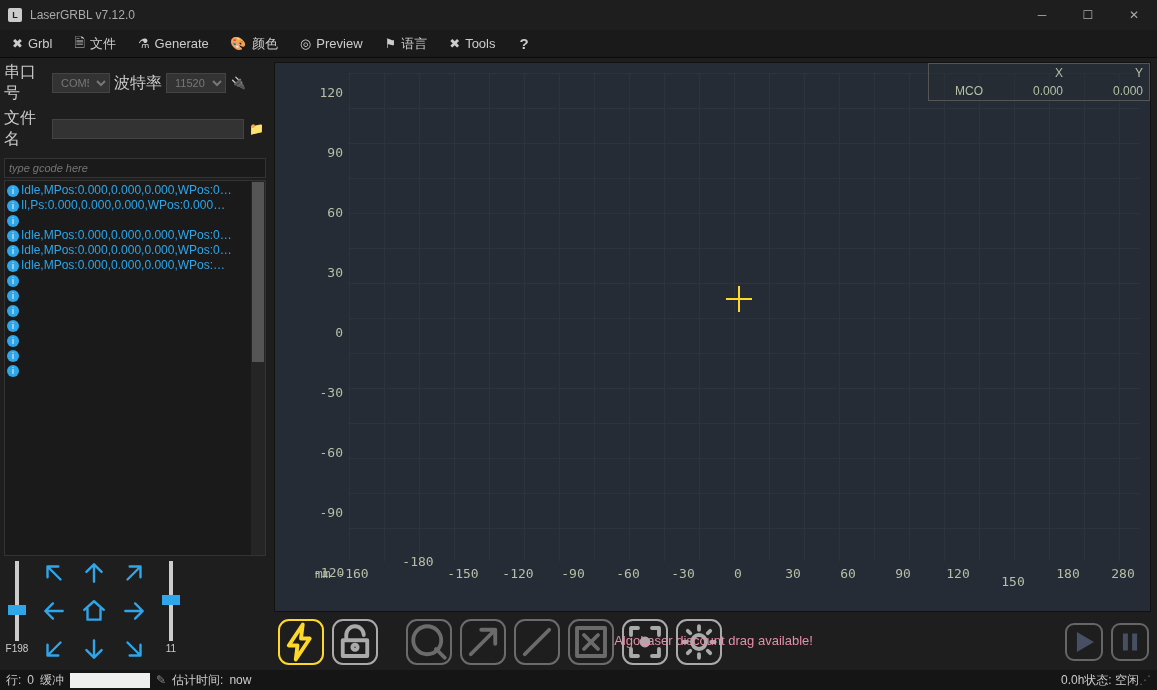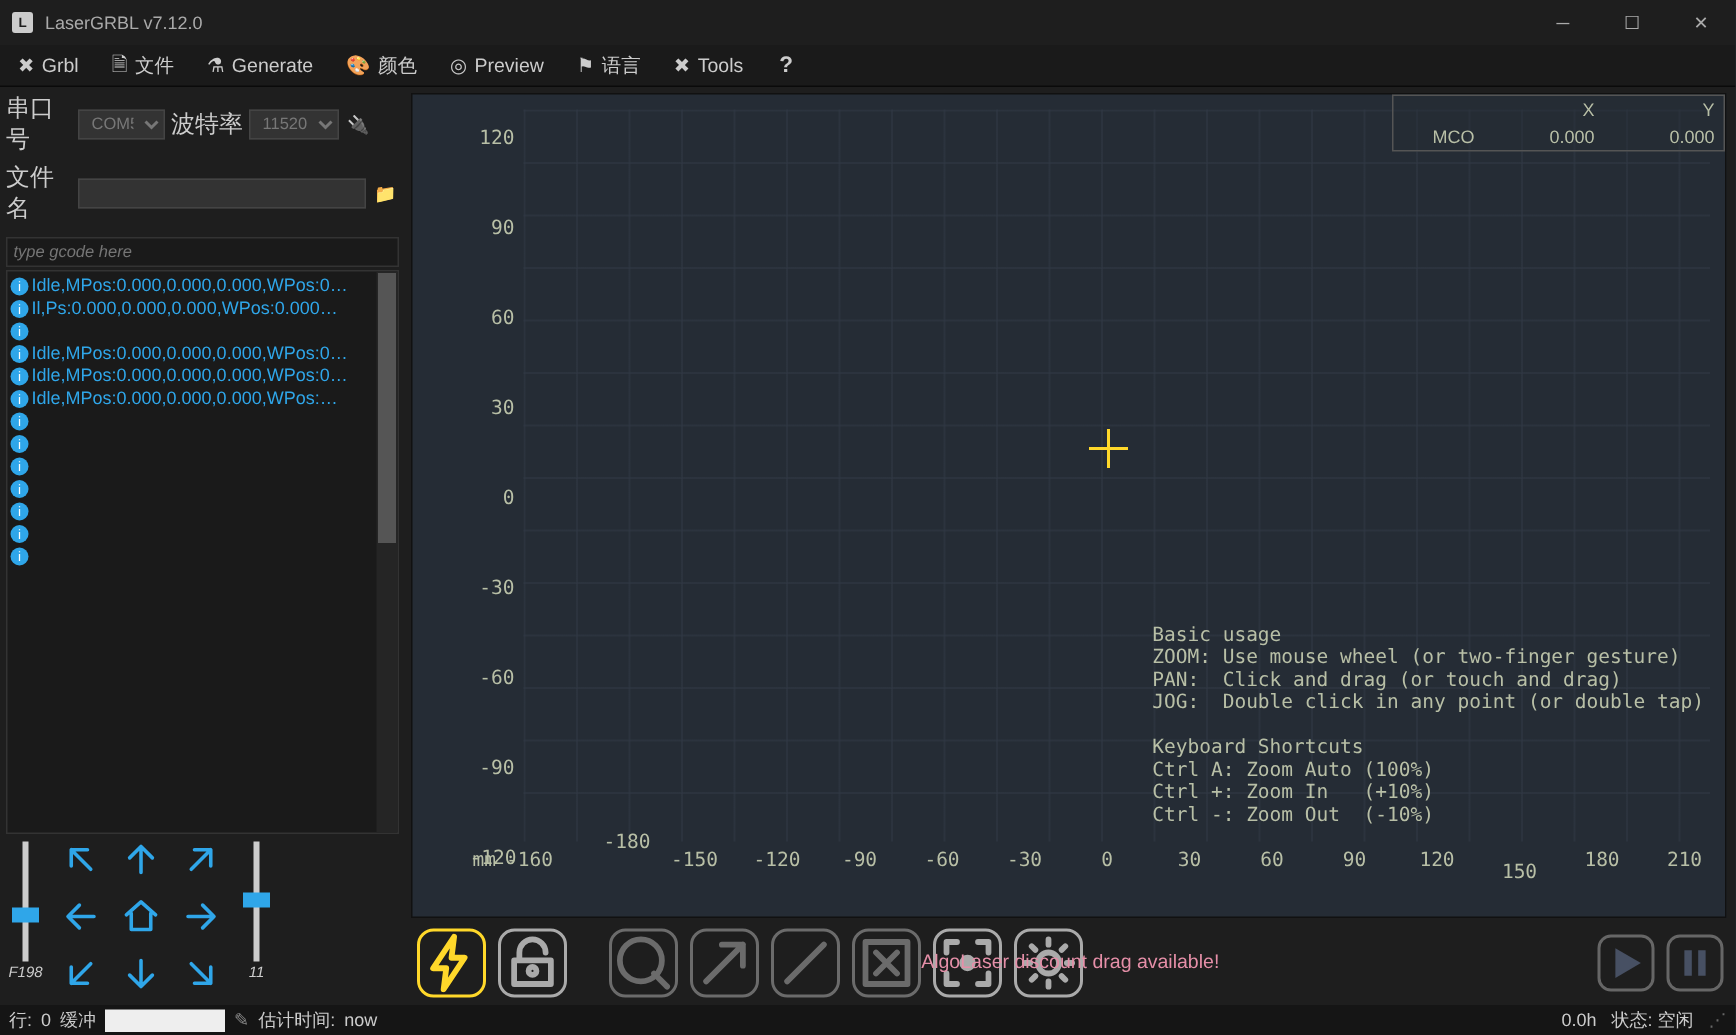--- a/index.html
+++ b/index.html
@@ -21,21 +21,21 @@
 .fselect.sm{width:58px;} .fselect.baud{width:60px;}
 .iconbtn { width: 18px; height: 18px; display: inline-flex; align-items: center; justify-content: center; cursor: pointer; color:#ccc;}
 .filebox { flex:1; background:#333; border:1px solid #444; height:20px;}
 .console-input { background:#1a1a1a; border:1px solid #333; height:20px; color:#555; padding:0 4px; font-size:11px; font-style:italic; width:100%; margin-top:4px;}
 .console { background:#1a1a1a; border:1px solid #333; height:380px; overflow:hidden; font-family:Consolas,monospace; font-size:12px; padding:2px; margin-top:2px; position:relative;}
 .console-line { white-space:nowrap; color:#2fa6e9; line-height:15px;}
 .console-line .i { display:inline-block; width:12px; height:12px; background:#2fa6e9; border-radius:50%; color:#fff; text-align:center; line-height:12px; font-size:9px; margin-right:2px; font-family:sans-serif;}
 .console-line.green { color:#33cc66; }
 .console-scroll { position:absolute; right:0; top:0; bottom:0; width:14px; background:#252525;}
 .console-thumb { position:absolute; right:1px; top:1px; width:12px; height:180px; background:#555;}
-.jogpanel { display:flex; align-items:center; padding:4px 0; height:110px;font-style:italic;}
+.jogpanel { display:flex; align-items:center; padding:4px 0; height:110px;}
 .slider-v { width:26px; height:100px; position:relative; display:flex; flex-direction:column; align-items:center;}
 .slider-track { width:4px; height:80px; background:#ccc; position:relative;}
 .slider-thumb { width:18px; height:10px; background:#2fa6e9; position:absolute; left:-7px;}
 .slider-lbl { font-size:10px; color:#ccc; margin-top:2px;}
 .jog-grid { display:grid; grid-template-columns:repeat(3,36px); grid-template-rows:repeat(3,34px); gap:4px; margin:0 6px;}
 .jog-btn { display:flex; align-items:center; justify-content:center; cursor:pointer; color:#2fa6e9; font-size:26px;}
 .jog-btn svg { width:26px; height:26px;}
 .rightpanel { flex:1; background:#1e1e1e; display:flex; flex-direction:column; position:relative;}
 .plot { flex:1; position:relative; background:#252c35; margin:4px 6px 2px 4px; border:1px solid #111;}
 .grid-area { position:absolute; left:74px; top:10px; right:10px; bottom:50px;
@@ -50,21 +50,21 @@
 .coord-box div { padding:2px 6px; text-align:right; color:#b8bfa6;}
 .help-text { position:absolute; right:14px; bottom:60px; font-family:Consolas,monospace; font-size:13px; color:#b8bfa6; line-height:15px; white-space:pre; text-align:left;}
 .toolbar { height:56px; display:flex; align-items:center; padding:0 8px; gap:8px;}
 .tool { width:46px; height:46px; border:2px solid #aaa; border-radius:11px; display:flex; align-items:center; justify-content:center; cursor:pointer; color:#aaa;}
 .tool.power { border-color:#ffd82a; color:#ffd82a;}
 .tool.disabled { opacity:0.55; }
 .playgrp { margin-left:auto; display:flex; gap:8px;}
 .playbtn { width:38px; height:38px; border:2px solid #666; border-radius:9px; display:flex; align-items:center; justify-content:center; color:#666; cursor:pointer;}
 .statusbar { height:20px; background:#151515; display:flex; align-items:center; padding:0 6px; font-size:12px; color:#ccc; gap:6px;}
 .sb-input { background:#eee; width:80px; height:15px; border:none;}
-.sb-right { margin-left:auto; display:flex; gap:10px; align-items:center;}
+.sb-right { margin-left:auto; display:flex; align-items:center;}
 .promo { position:absolute; bottom:22px; left:50%; transform:translateX(-50%); color:#e58fa8; font-size:13px;}
 svg { fill:none; stroke:currentColor; stroke-width:2.2; stroke-linecap:round; stroke-linejoin:round;}
 .red-x{color:#e55;}
 </style>
 </head>
 <body>
 
 <div class="titlebar">
   <div class="logo">L</div>
   <div class="title">LaserGRBL v7.12.0</div>
@@ -237,32 +237,23 @@
           <div class="axis-lbl" style="bottom: 30px; left: 298px; transform: translateX(-50%);">-90</div>
           <div class="axis-lbl" style="bottom: 30px; left: 353px; transform: translateX(-50%);">-60</div>
           <div class="axis-lbl" style="bottom: 30px; left: 408px; transform: translateX(-50%);">-30</div>
           <div class="axis-lbl" style="bottom: 30px; left: 463px; transform: translateX(-50%);">0</div>
           <div class="axis-lbl" style="bottom: 30px; left: 518px; transform: translateX(-50%);">30</div>
           <div class="axis-lbl" style="bottom: 30px; left: 573px; transform: translateX(-50%);">60</div>
           <div class="axis-lbl" style="bottom: 30px; left: 628px; transform: translateX(-50%);">90</div>
           <div class="axis-lbl" style="bottom: 30px; left: 683px; transform: translateX(-50%);">120</div>
           <div class="axis-lbl" style="bottom: 22px; left: 738px; transform: translateX(-50%);">150</div>
           <div class="axis-lbl" style="bottom: 30px; left: 793px; transform: translateX(-50%);">180</div>
-          <div class="axis-lbl" style="bottom: 30px; left: 848px; transform: translateX(-50%);">210</div>
+          <div class="axis-lbl" style="bottom: 30px; left: 848px; transform: translateX(-50%);">280</div>
         </div>
       <div class="axis-lbl" style="left:40px; bottom:30px;">mm</div>
-      <div class="help-text">Basic usage
-ZOOM: Use mouse wheel (or two-finger gesture)
-PAN:  Click and drag (or touch and drag)
-JOG:  Double click in any point (or double tap)
-
-Keyboard Shortcuts
-Ctrl A: Zoom Auto (100%)
-Ctrl +: Zoom In   (+10%)
-Ctrl -: Zoom Out  (-10%)</div>
     </div>
     <div class="toolbar">
       <div class="tool power">
           <svg viewBox="0 0 24 24">
             <path d="M13 2L5 14h5l-1 8 8-12h-5z"></path>
           </svg>
         </div>
       <div class="tool">
           <svg viewBox="0 0 24 24">
             <path d="M7 11V8a5 5 0 0110 0M5 11h14v9H5z"></path>

